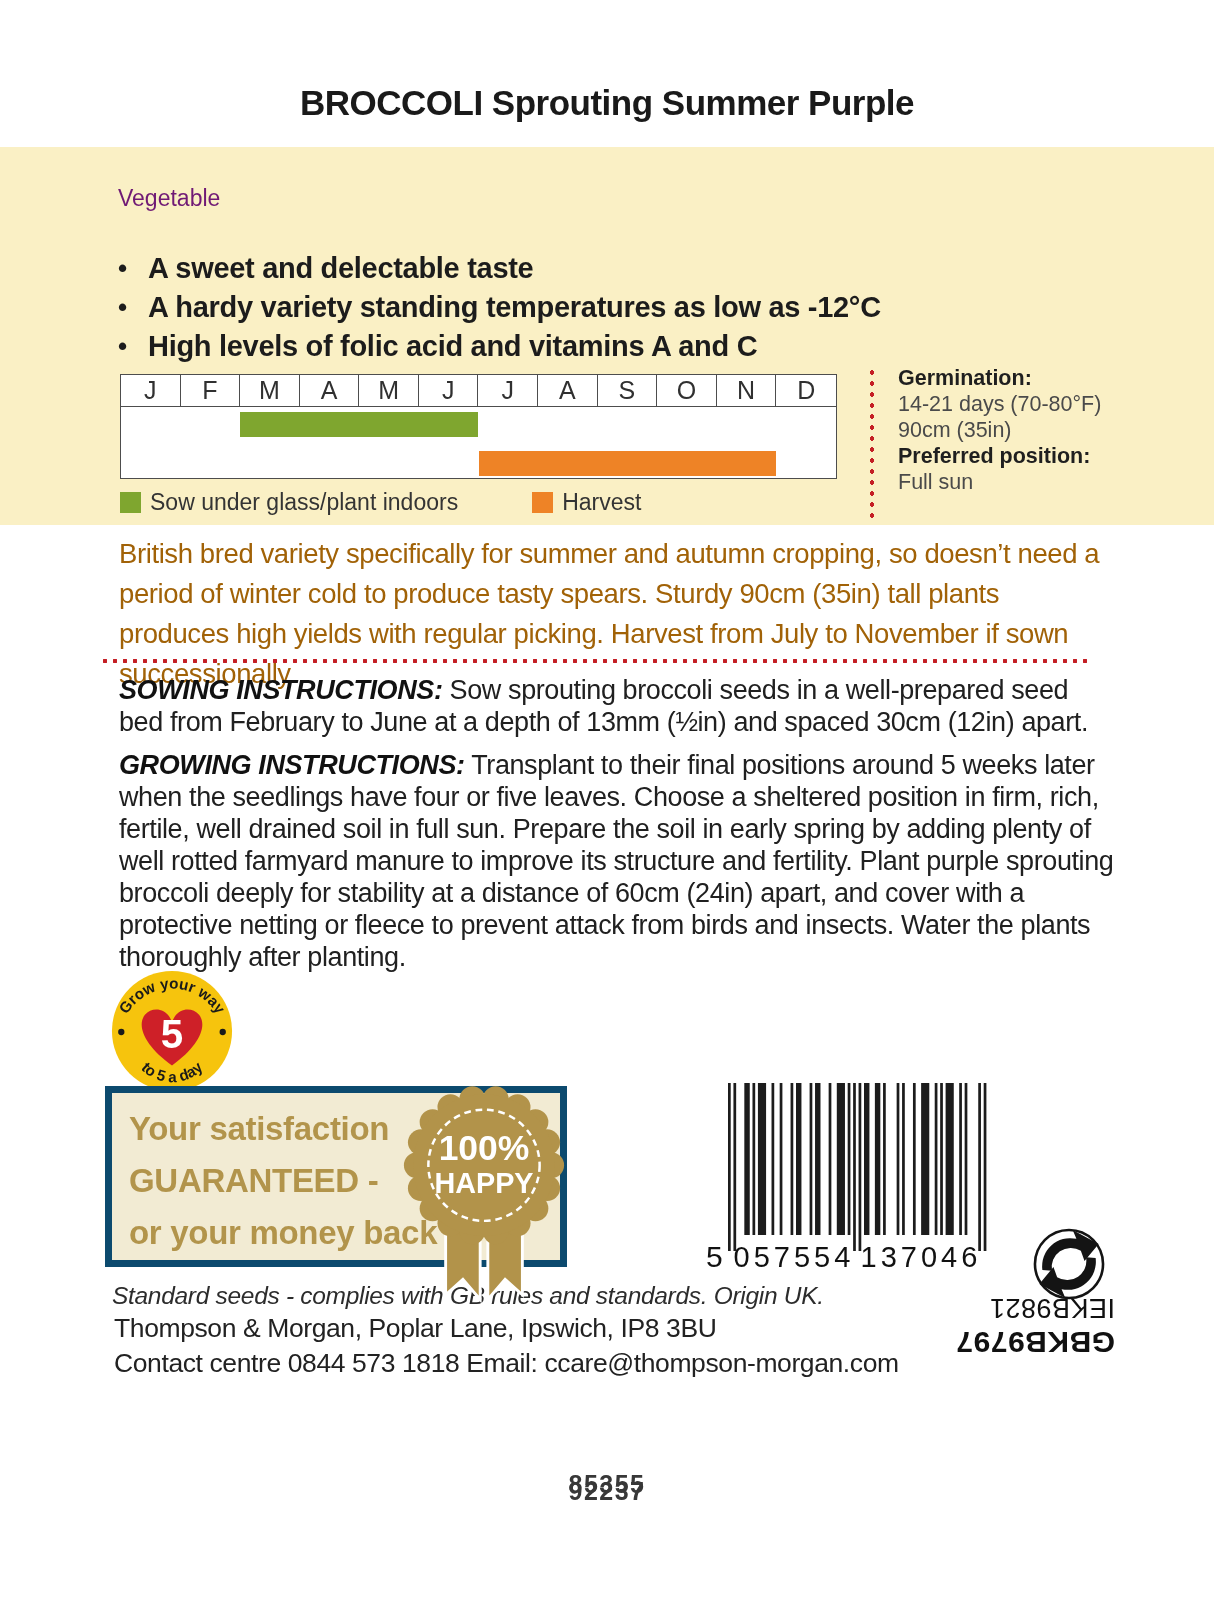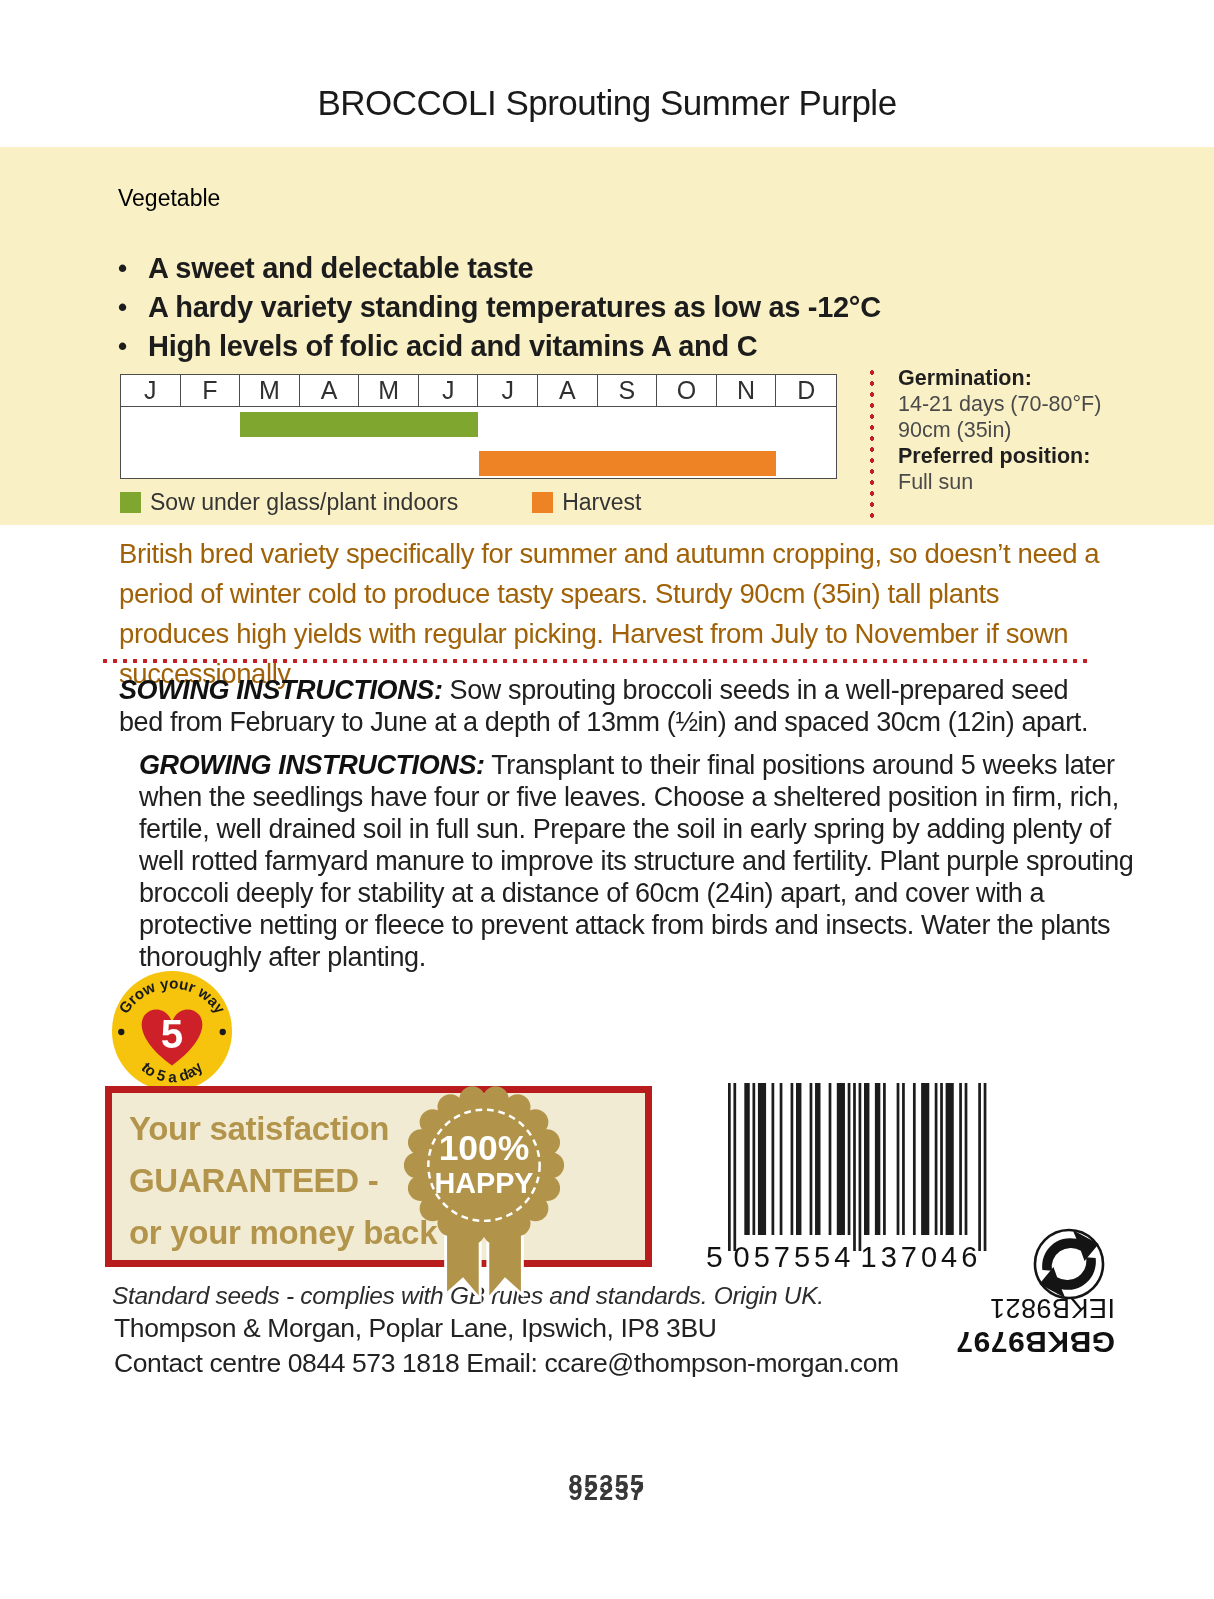--- a/index.html
+++ b/index.html
@@ -1,24 +1,24 @@
 <!DOCTYPE html>
 <html><head>
 <meta charset="utf-8">
 <style>
   * { margin:0; padding:0; box-sizing:border-box; }
   body { background:#e8e8e8; font-family:"Liberation Sans", sans-serif; }
   .page { position:relative; width:1214px; height:1599px; background:#ffffff; margin:0 auto; overflow:hidden; }
 
   .title { position:absolute; top:83px; left:0; width:100%; text-align:center;
-           font-size:35px; font-weight:normal; color:#1a1a1a; letter-spacing:-0.5px; }
+           font-size:35px; font-weight:bold; color:#1a1a1a; letter-spacing:-0.5px; }
 
   .band { position:absolute; top:147px; left:0; width:100%; height:378px; background:#faf0c5; }
 
-  .vegetable { position:absolute; top:185px; left:118px; font-size:23px; color:#000000; }
+  .vegetable { position:absolute; top:185px; left:118px; font-size:23px; color:#701a75; }
 
   .bullets { position:absolute; top:249px; left:118px; list-style:none; }
   .bullets li { display:flex; align-items:flex-start; font-size:29px; font-weight:bold;
                 color:#1c1c1c; line-height:39px; white-space:nowrap; letter-spacing:-0.3px; }
   .bullets li .dot { width:30px; font-size:26px; flex:0 0 30px; }
 
   
   .calendar { position:absolute; top:374px; left:120px; width:717px; }
   .cal-head { display:grid; grid-template-columns:repeat(12,1fr); border:1.5px solid #4d4d4d; background:#fff; height:33px; }
   .month-cell { border-right:1.5px solid #4d4d4d; text-align:center; font-size:25px; line-height:30px; color:#303030; }
@@ -42,26 +42,26 @@
   .desc { position:absolute; top:534px; left:119px; width:992px; font-size:27.5px;
           line-height:40px; color:#a16207; letter-spacing:-0.4px; }
 
   .hdots { position:absolute; top:658px; left:100px; width:988px; height:6px;
            background-image:radial-gradient(circle, #c41f25 2.1px, rgba(0,0,0,0) 2.4px);
            background-size:10px 6px; background-repeat:repeat-x; }
 
   .para { position:absolute; left:119px; font-size:27px; line-height:32px; color:#202020; letter-spacing:-0.4px; }
   .para .plabel { font-weight:bold; color:#111;font-style:italic; }
   .sowing { top:674px; width:988px; }
-  .growing { top:749px; width:998px;margin-left:20px; }
+  .growing { top:749px; width:998px; }
 
   .badge-5aday { position:absolute; top:968px; left:108px; }
 
-  .guarantee-box { position:absolute; top:1086px; left:105px; width:547px; height:181px;
-                   border:7px solid #b91c1c; background:#f2ebd3; }
+  .guarantee-box { position:absolute; top:1086px; left:105px; width:462px; height:181px;
+                   border:7px solid #0c4a6e; background:#f2ebd3; }
   .guarantee-text { padding:10px 0 0 17px; }
   .guarantee-text div { font-size:33px; font-weight:bold; color:#b2944b; line-height:52px; letter-spacing:-0.3px; }
 
   .rosette { position:absolute; top:1077px; left:388px; z-index:3; }
 
   .barcode { position:absolute; top:1083px; left:702px; }
 
   .greendot { position:absolute; top:1227px; left:1032px; }
 
   .standards { position:absolute; top:1282px; left:112px; font-size:24.5px; font-style:italic; color:#2c2c2c; letter-spacing:-0.3px; }

